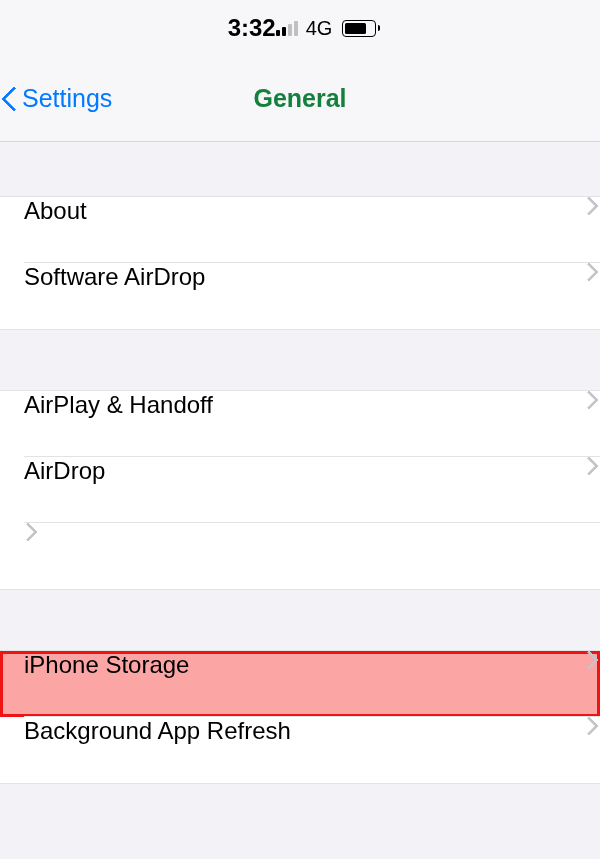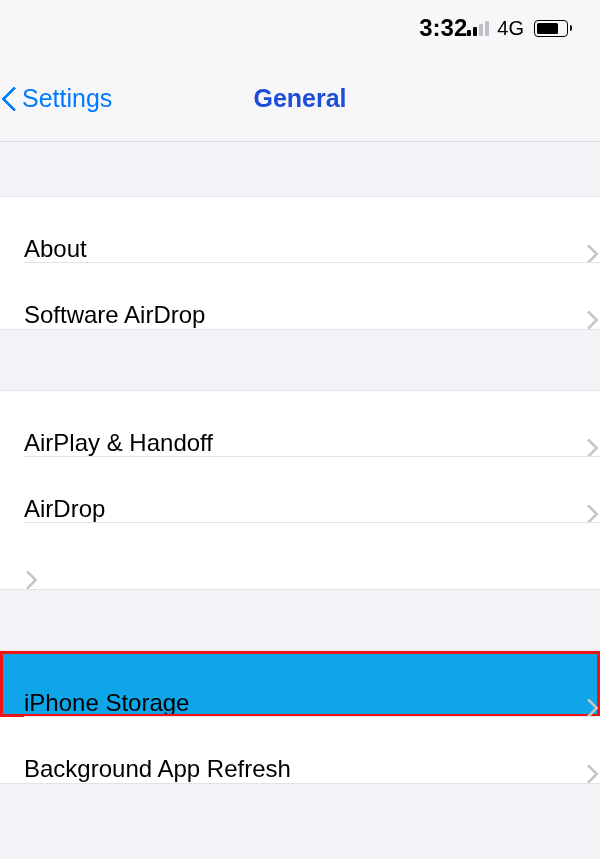--- a/index.html
+++ b/index.html
@@ -12,21 +12,21 @@
     body {
       width: 600px;
       height: 859px;
       background: #f2f2f7;
       overflow: hidden;
     }
     .status-bar {
       height: 56px;
       display: flex;
       align-items: center;
-      justify-content: flex-end;
+      justify-content: center;
       padding: 0 28px 0 36px;
       background: #f7f7f9;
     }
     .status-time {
       font-size: 24px;
       font-weight: 600;
       color: #000;
     }
     .status-right {
       display: flex;
@@ -117,36 +117,36 @@
       top: 6px;
       left: 5px;
       border-radius: 1px;
     }
     .nav-title {
       position: absolute;
       left: 50%;
       transform: translateX(-50%);
       font-size: 25px;
       font-weight: 600;
-      color: #1d4ed8;
+      color: #15803d;
     }
     .spacer {
       height: 54px;
     }
     .spacer-large {
       height: 60px;
     }
     .list-group {
       background: #fff;
       border-top: 1px solid #e3e3e7;
       border-bottom: 1px solid #e3e3e7;
     }
     .list-item {
       display: flex;
-      align-items: flex-end;
+      align-items: flex-start;
       justify-content: space-between;
       height: 66px;
       padding: 0 5px 0 24px;
       cursor: pointer;
       position: relative;
     }
     .list-item:not(:last-child)::after {
       content: '';
       position: absolute;
       bottom: 0;
@@ -174,21 +174,21 @@
       border-top: 3px solid #c5c5c9;
       border-right: 3px solid #c5c5c9;
       transform: rotate(45deg);
       top: 2px;
       left: -3px;
       border-radius: 1px;
     }
     .highlighted {
       outline: 3px solid #ef1414;
       outline-offset: -3px;
-      background: #0ea5e9;
+      background: #fca5a5;
       z-index: 5;
     }
   </style>
 </head>
 <body>
 
 <div class="status-bar">
   <div class="status-time">3:32</div>
   <div class="status-right">
     <div class="signal-bars">

